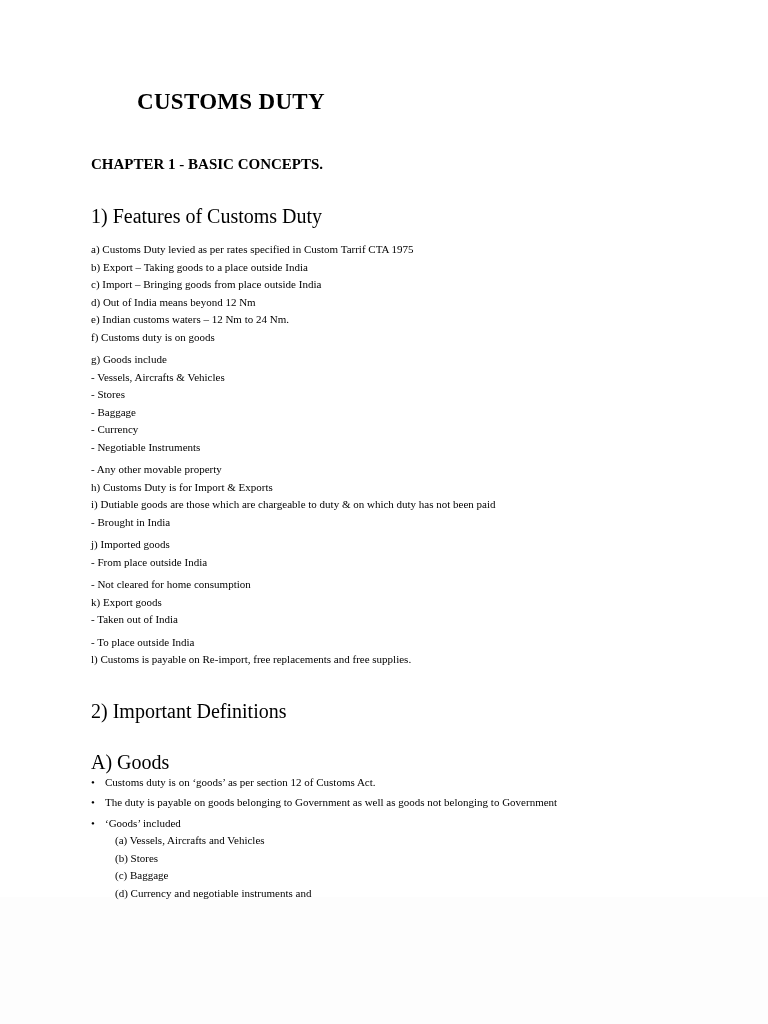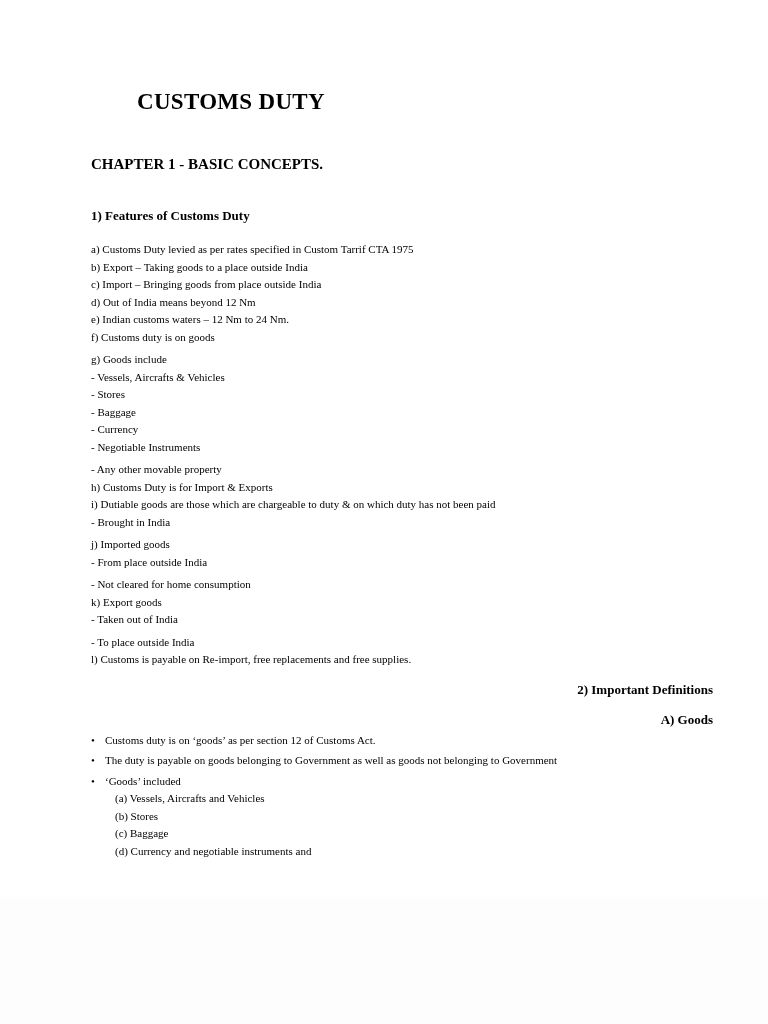--- a/index.html
+++ b/index.html
@@ -40,28 +40,27 @@
     font-size: 11px;
     line-height: 17.5px;
   }
   .chapter {
     font-weight: bold;
     font-size: 15px;
     line-height: 18px;
     margin-top: 39px;
   }
   .heading {
-    font-weight: bold;
-    font-size: 13px;
+    font-weight: normal;
+    font-size: 20px;
     line-height: 18px;
     margin-top: 34px;
   }
   .heading.sub {
-    margin-top: 12px;
-    text-align: right;
+    margin-top: 33px;
   }
   .first {
     margin-top: 16px;
   }
   .gap {
     margin-top: 5px;
   }
   .bullet {
     margin-top: 3px;
   }

